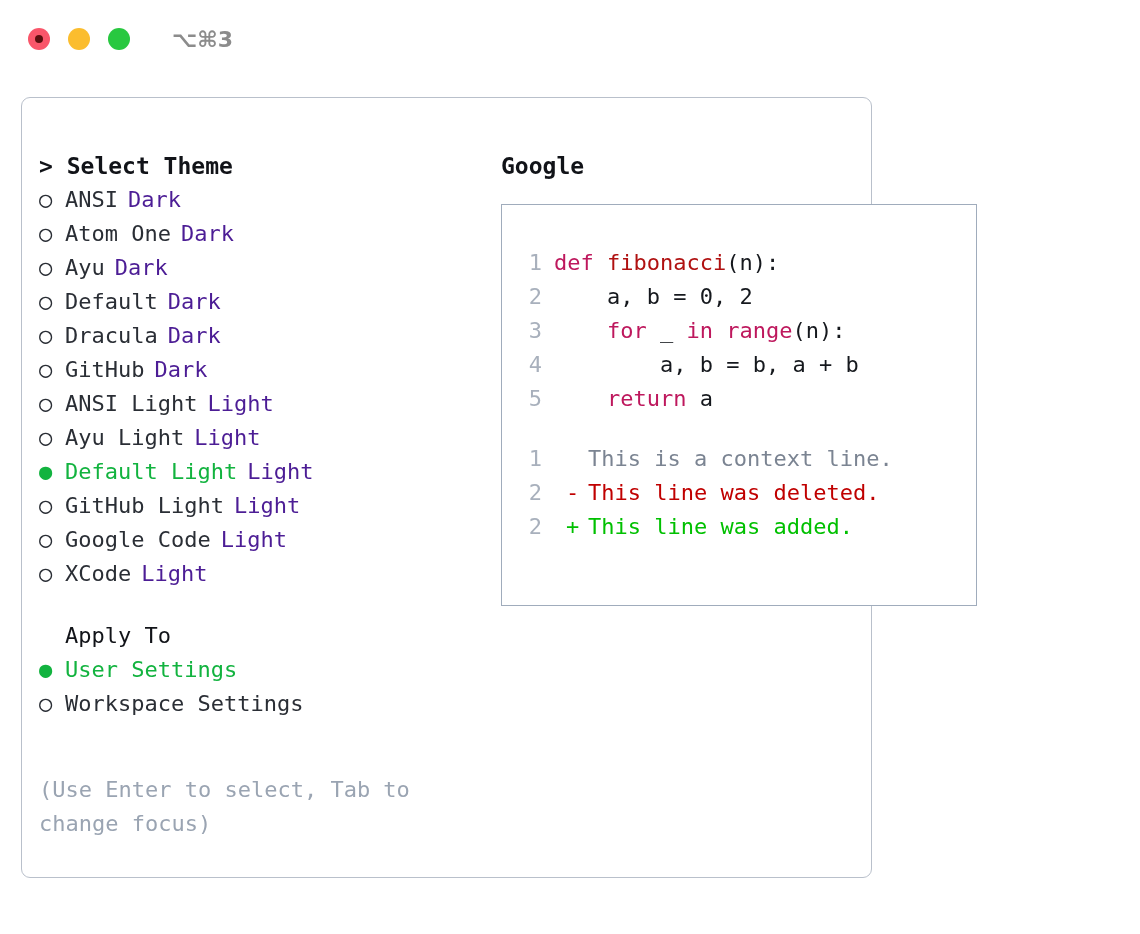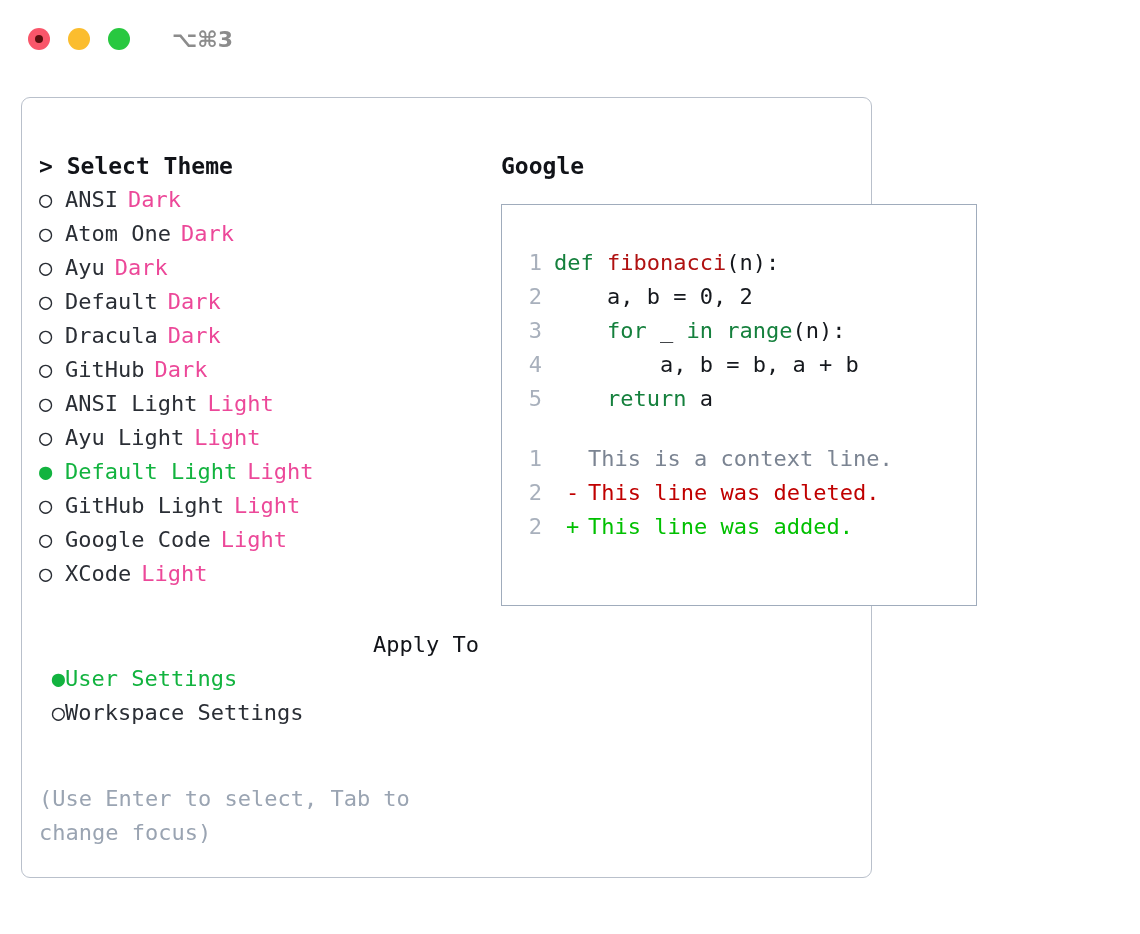--- a/index.html
+++ b/index.html
@@ -102,26 +102,26 @@
     display: inline-block;
     width: 26px;
     flex: 0 0 26px;
     font-size: 22px;
     color: #2a2e35;
   }
   .marker.sel { color: #12b33f; }
   .opt-label { color: #2a2e35; }
   .opt-row.selected .opt-label { color: #12b33f; }
   .opt-tag {
-    color: #ec4899;
+    color: #4c1d95;
     margin-left: 10px;
     text-align: center;
   }
 
-  .apply-block { margin-top: 37px; text-align: right; }
+  .apply-block { margin-top: 28px; }
   .apply-title {
     font-size: 22px;
     color: #111318;
     line-height: 34px;
     padding-left: 26px;
     white-space: pre;
   }
 
   .help-text {
     margin-top: 52px;
@@ -168,21 +168,21 @@
     white-space: pre;
   }
   .lineno {
     width: 28px;
     flex: 0 0 28px;
     text-align: right;
     color: #a8b0bc;
     margin-right: 12px;
   }
   .code-text { color: #15181d; }
-  .tok-kw { color: #15803d; }
+  .tok-kw { color: #be185d; }
   .tok-fn { color: #b01111; text-align: center; }
   .tok-plain { color: #15181d; }
 
   .diff-area {
     position: absolute;
     left: 12px;
     top: 237px;
     right: 6px;
   }
   .diff-line {

